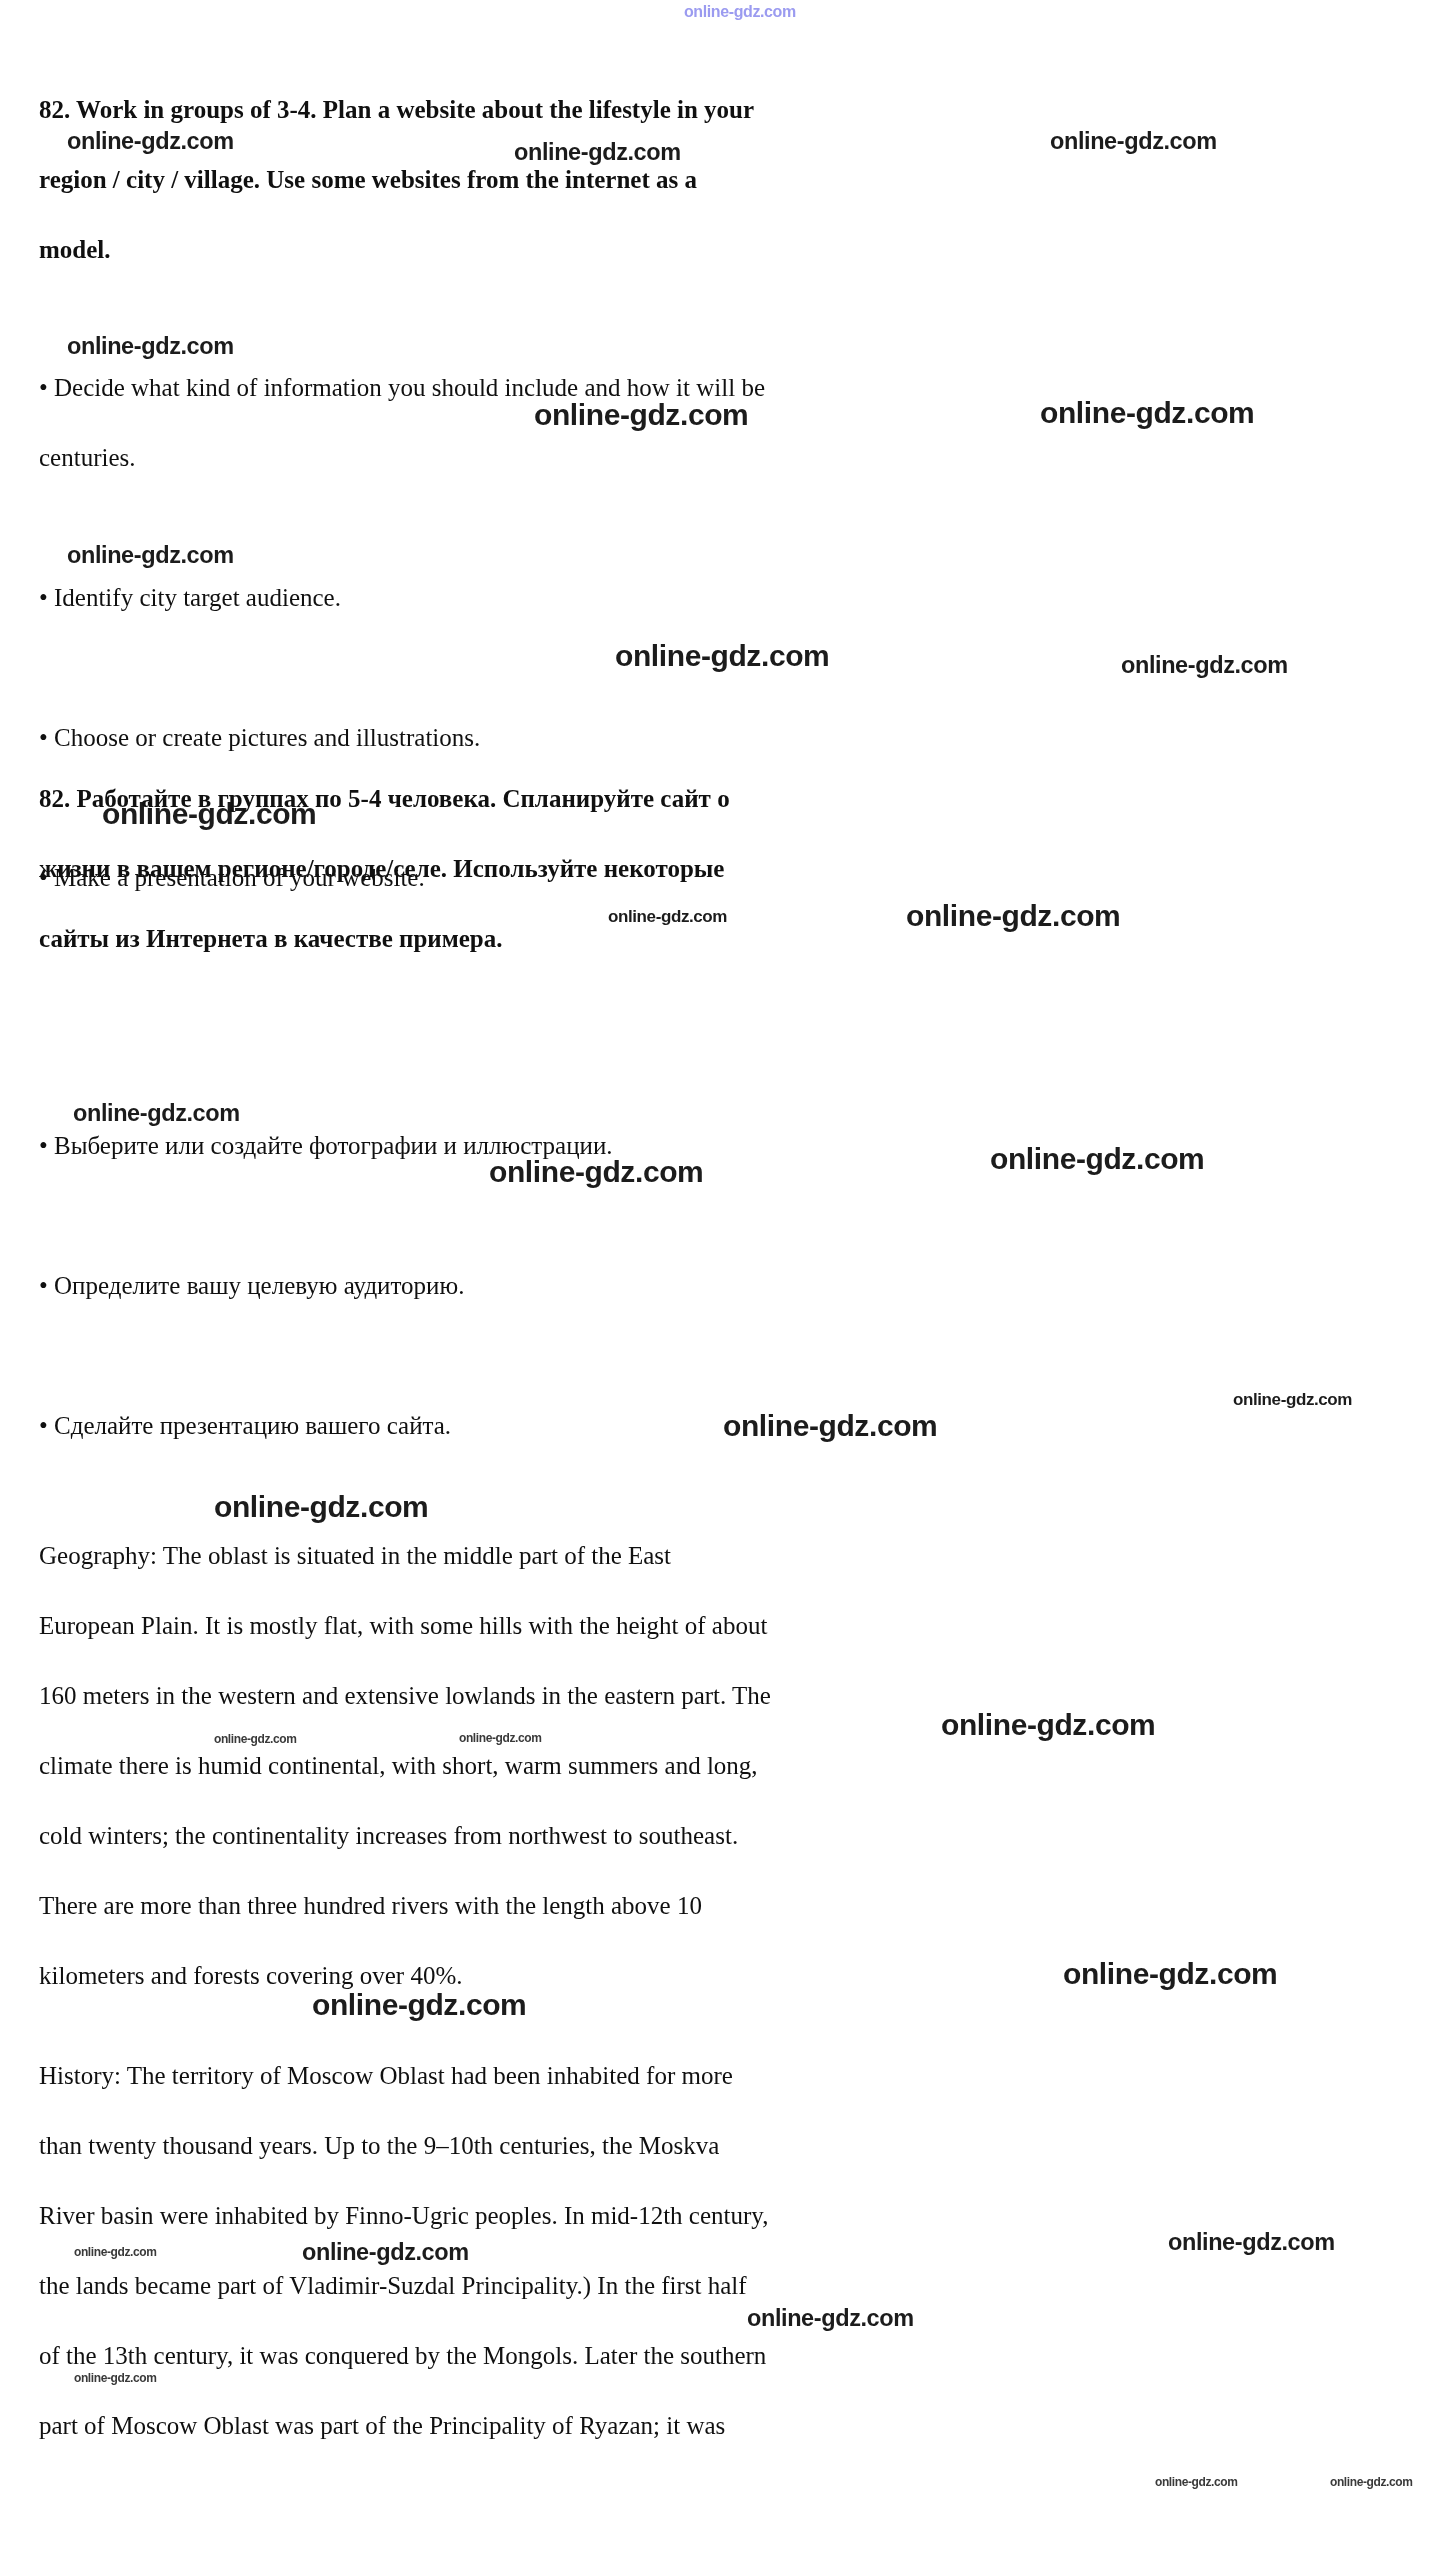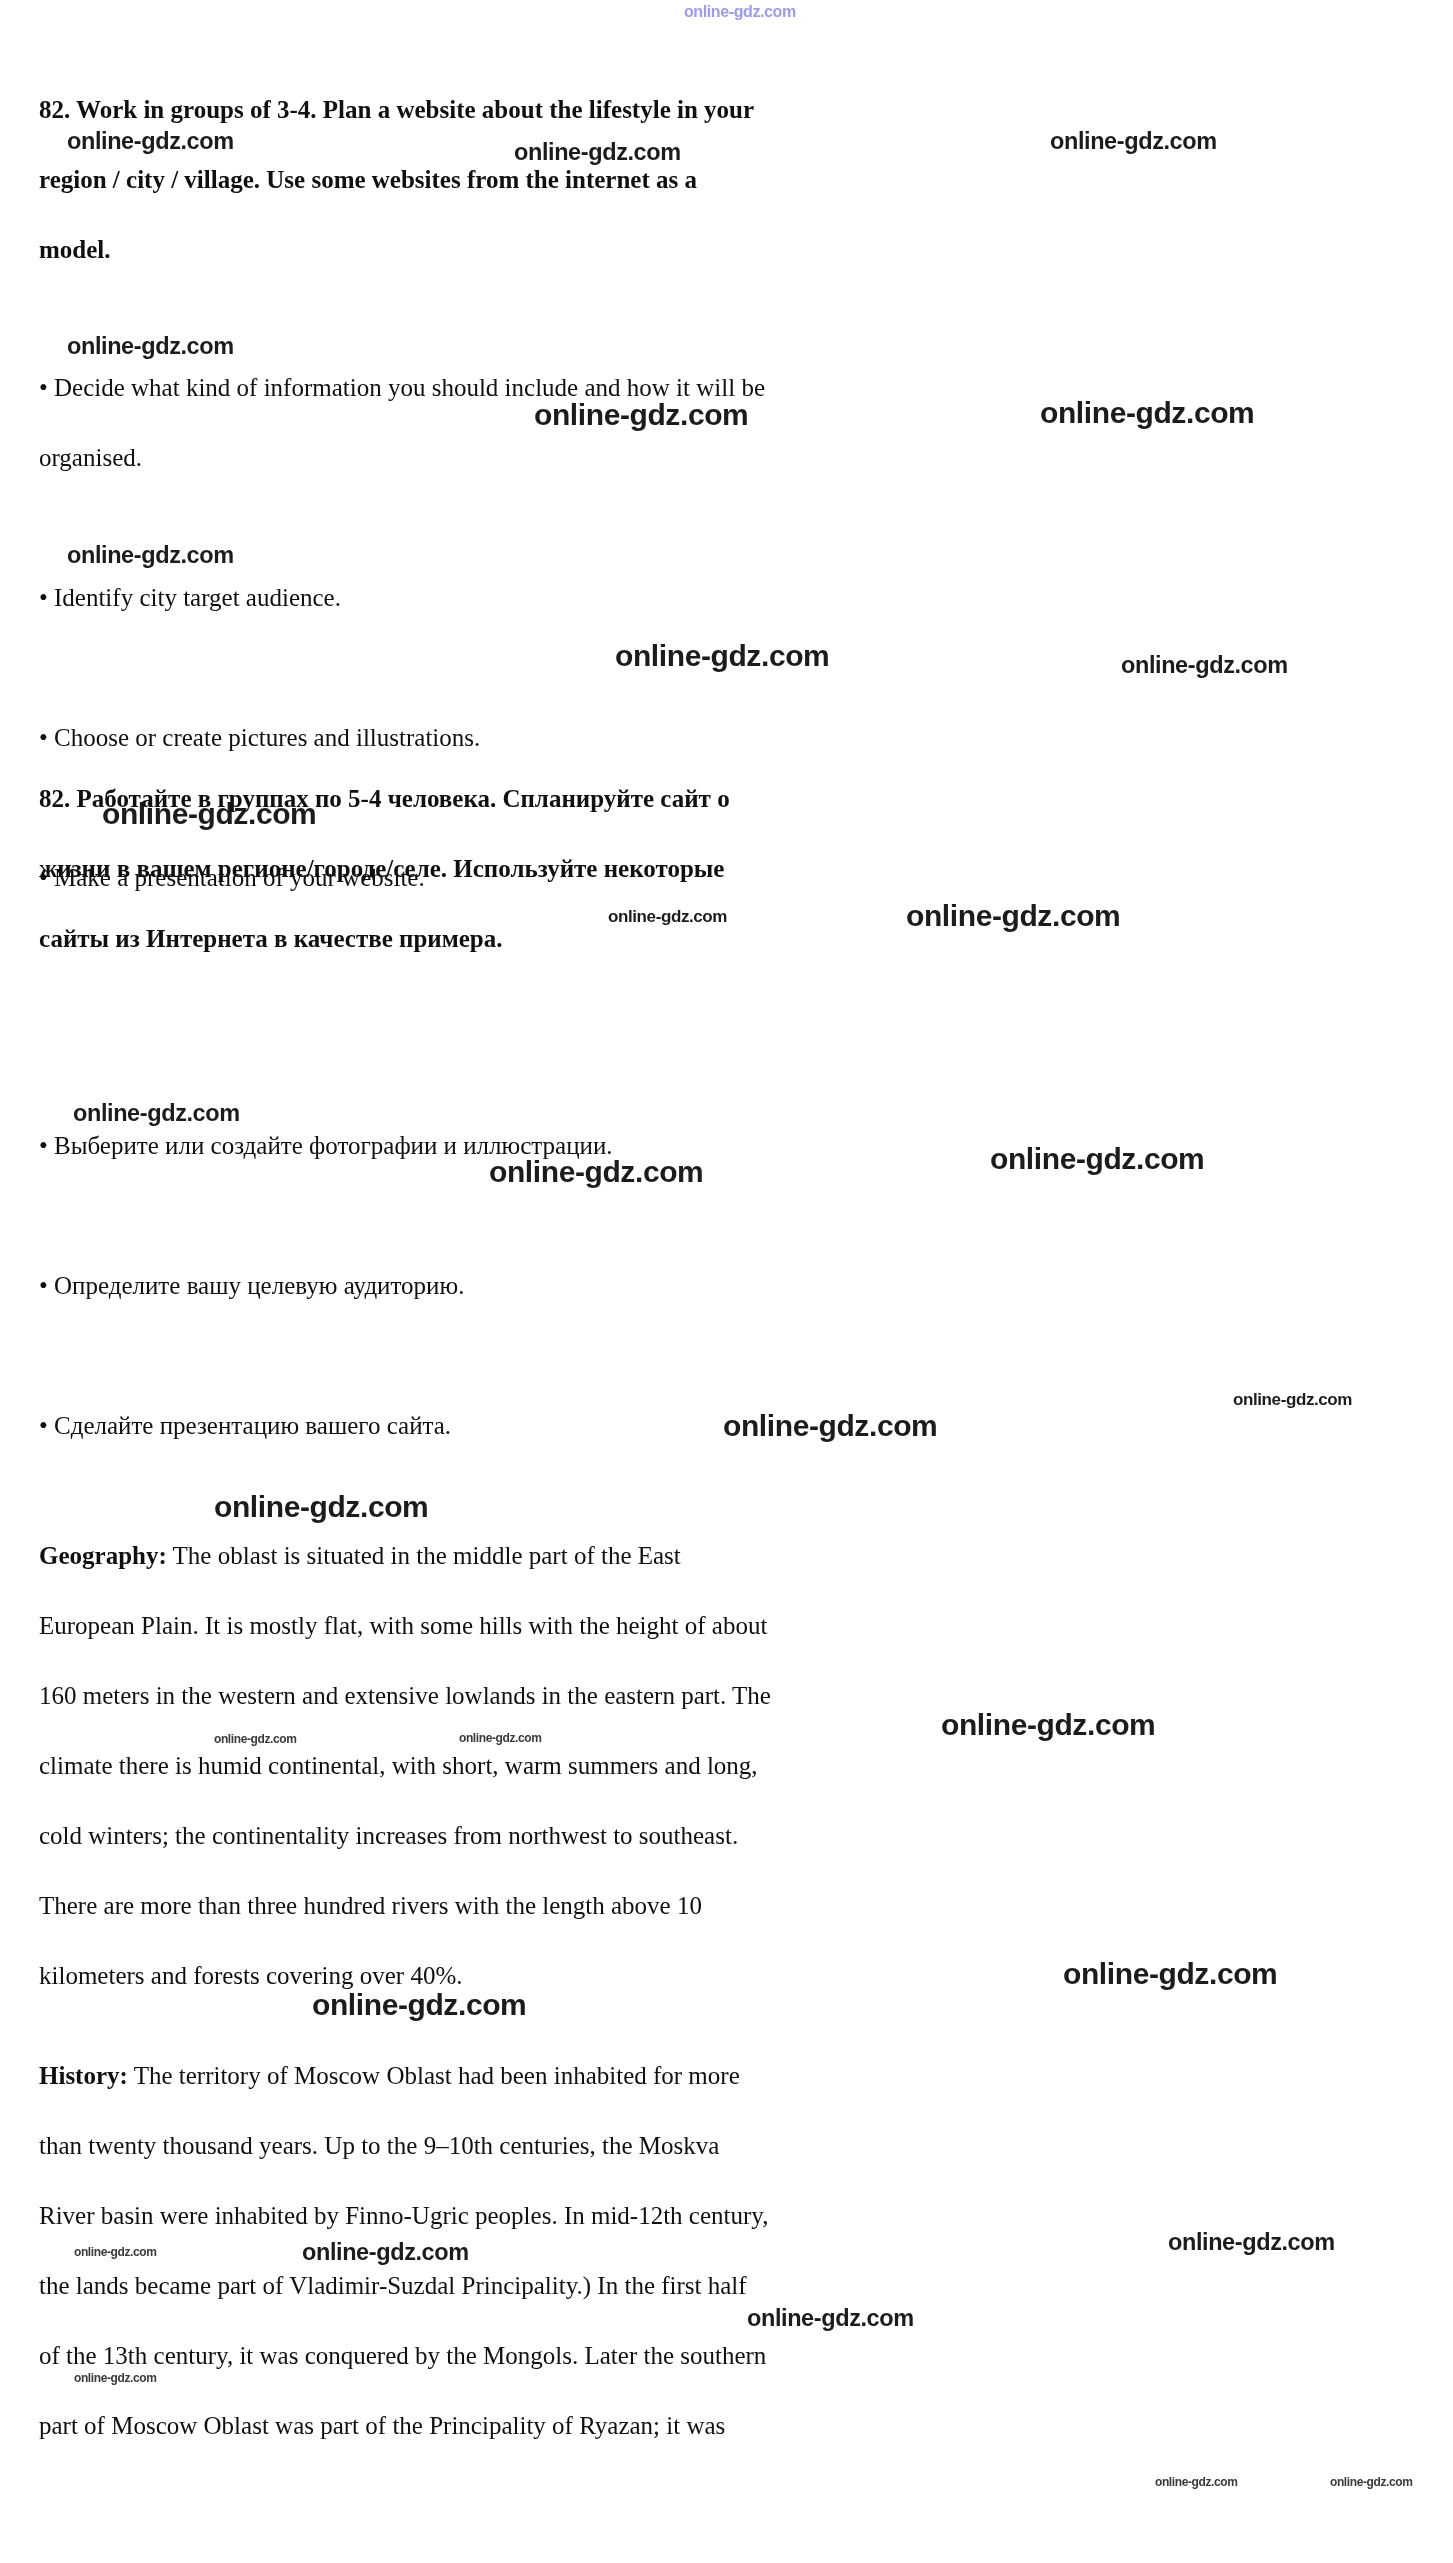--- a/index.html
+++ b/index.html
@@ -15,21 +15,21 @@
   }
   .block {
     position: absolute;
     left: 39px;
     width: 1386px;
     font-size: 25px;
     line-height: 70px;
     white-space: pre-line;
   }
   .bold { font-weight: bold; }
-  .block b { font-weight: bold; }
+  .block b { font-weight: normal; }
   .wm {
     position: absolute;
     font-family: "Liberation Sans", "DejaVu Sans", sans-serif;
     font-weight: 700;
     color: #1c1c1c;
     white-space: nowrap;
     letter-spacing: -0.4px;
   }
   .wm-lg { font-size: 30px; }
   .wm-md { font-size: 23.5px; }
@@ -73,21 +73,21 @@
   <span class="wm wm-xs" style="left:74px;top:2371px">online-gdz.com</span>
   <span class="wm wm-xs" style="left:1155px;top:2475px">online-gdz.com</span>
   <span class="wm wm-xs" style="left:1330px;top:2475px">online-gdz.com</span>
 
   <div class="block bold" style="top:75px">82. Work in groups of 3-4. Plan a website about the lifestyle in your
 region / city / village. Use some websites from the internet as a
 model.</div>
 
   <div class="block" style="top:283px">
     <div>• Decide what kind of information you should include and how it will be
-organised.</div>
+centuries.</div>
     <div>• Identify city target audience.</div>
     <div>• Choose or create pictures and illustrations.</div>
     <div>• Make a presentation of your website.</div>
   </div>
 
   <div class="block bold" style="top:764px">82. Работайте в группах по 5-4 человека. Спланируйте сайт о
 жизни в вашем регионе/городе/селе. Используйте некоторые
 сайты из Интернета в качестве примера.</div>
 
   <div class="block" style="top:1041px">

